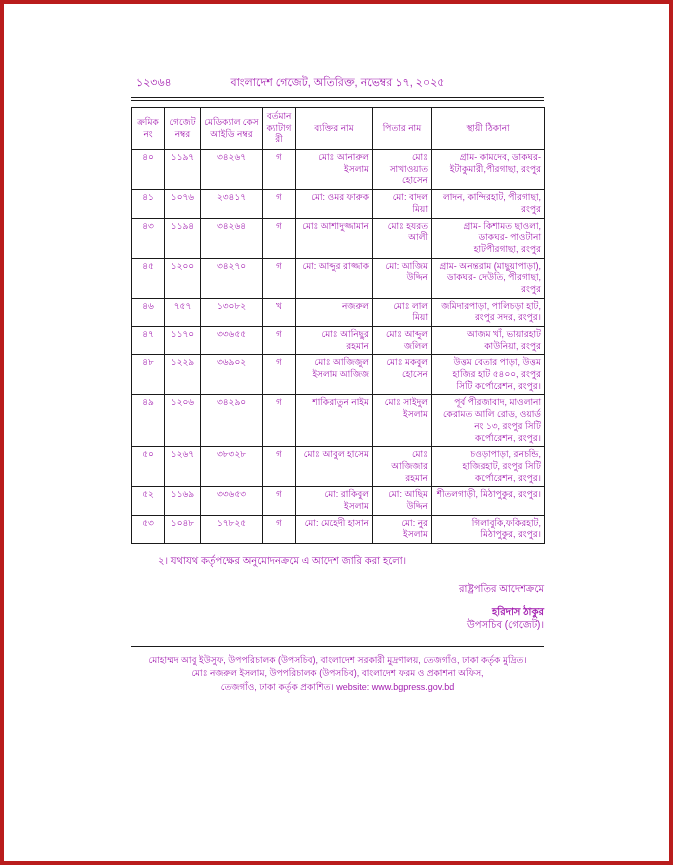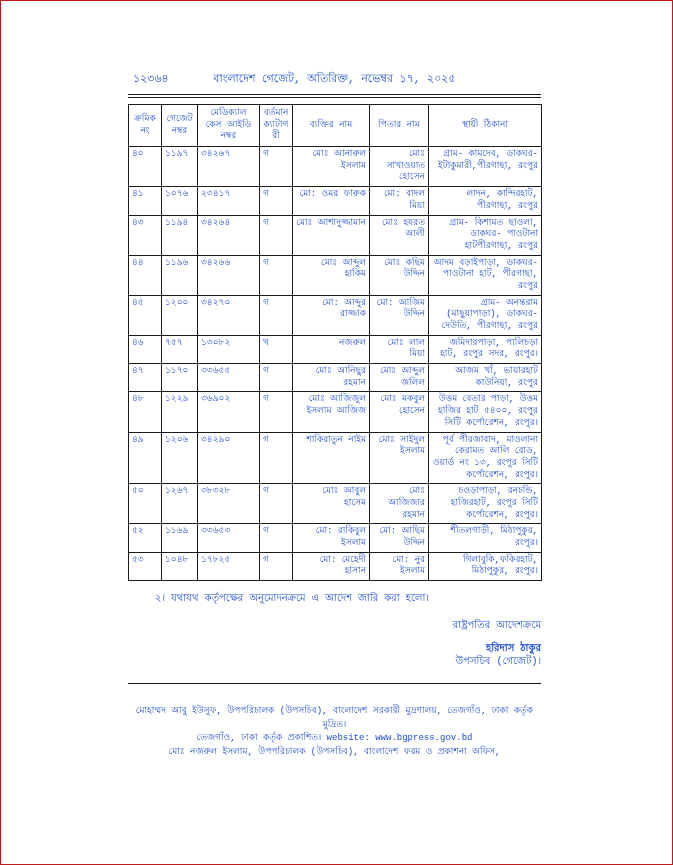--- a/index.html
+++ b/index.html
@@ -5,24 +5,24 @@
   html, body {
     margin: 0;
     padding: 0;
     background: #ffffff;
   }
   .page {
     position: relative;
     width: 673px;
     height: 865px;
     background: #ffffff;
-    border: 1px solid #b91c1c;
+    border: 4px solid #b91c1c;
     box-sizing: border-box;
-    font-family: Liberation Mono, monospace;
-    color: #1d4ed8;
+    font-family: Liberation Sans, sans-serif;
+    color: #a21caf;
     overflow: hidden;
   }
   .content {
     position: absolute;
     left: 127px;
     top: 0;
     width: 413px;
   }
   .masthead {
     position: relative;
@@ -60,21 +60,21 @@
     padding: 2px 3px;
     vertical-align: top;
     font-weight: normal;
     word-wrap: break-word;
   }
   table.gazette th {
     text-align: center;
     vertical-align: middle;
     padding: 3px 2px;
   }
-  td.c-center { }
+  td.c-center { text-align: center; }
   td.c-left { text-align: right; }
   .order-line {
     margin: 9px 0 10px 0;
     font-size: 10px;
     text-indent: 27px;
   }
   .signature {
     margin-top: 12px;
     text-align: right;
     font-size: 10px;
@@ -82,21 +82,21 @@
   }
   .sig-name {
     margin-top: 9px;
     font-weight: bold;
   }
   .footer-rule {
     margin-top: 14px;
     border-top: 1.2px solid #1a1a1a;
   }
   .footer {
-    margin-top: 21px;
+    margin-top: 7px;
     text-align: center;
     font-size: 9px;
     line-height: 1.55;
   }
 </style>
 </head>
 <body>
 
 <div class="page">
   <div class="content">
@@ -151,29 +151,20 @@
           <tr>
             <td class="c-center">৪৩</td>
             <td class="c-center">১১৯৪</td>
             <td class="c-center">৩৪২৬৪</td>
             <td class="c-center">গ</td>
             <td class="c-left">মোঃ আশাদুজ্জামান</td>
             <td class="c-left">মোঃ হযরত আলী</td>
             <td class="c-left">গ্রাম- কিশামত ছাওলা, ডাকঘর- পাওটানা হাটপীরগাছা, রংপুর</td>
           </tr>
           <tr>
-            <td class="c-center">৪৪</td>
-            <td class="c-center">১১৯৬</td>
-            <td class="c-center">৩৪২৬৬</td>
-            <td class="c-center">গ</td>
-            <td class="c-left">মোঃ আব্দুল হাকিম</td>
-            <td class="c-left">মোঃ কছিম উদ্দিন</td>
-            <td class="c-left">আদম বড়াইপাড়া, ডাকঘর- পাওটানা হাট, পীরগাছা, রংপুর</td>
-          </tr>
-          <tr>
             <td class="c-center">৪৫</td>
             <td class="c-center">১২০০</td>
             <td class="c-center">৩৪২৭০</td>
             <td class="c-center">গ</td>
             <td class="c-left">মো: আব্দুর রাজ্জাক</td>
             <td class="c-left">মো: আজিম উদ্দিন</td>
             <td class="c-left">গ্রাম- অনন্তরাম (মাছুয়াপাড়া), ডাকঘর- দেউতি, পীরগাছা, রংপুর</td>
           </tr>
           <tr>
             <td class="c-center">৪৬</td>
@@ -246,18 +237,18 @@
     <div class="signature">
       <div>রাষ্ট্রপতির আদেশক্রমে</div>
       <div class="sig-name">হরিদাস ঠাকুর</div>
       <div>উপসচিব (গেজেট)।</div>
     </div>
 
     <div class="footer-rule"></div>
 
     <div class="footer">
       <div>মোহাম্মদ আবু ইউসুফ, উপপরিচালক (উপসচিব), বাংলাদেশ সরকারী মুদ্রণালয়, তেজগাঁও, ঢাকা কর্তৃক মুদ্রিত।</div>
+      <div>মোঃ নজরুল ইসলাম, উপপরিচালক (উপসচিব), বাংলাদেশ ফরম ও প্রকাশনা অফিস,</div>
       <div>তেজগাঁও, ঢাকা কর্তৃক প্রকাশিত। website: www.bgpress.gov.bd</div>
-      <div>মোঃ নজরুল ইসলাম, উপপরিচালক (উপসচিব), বাংলাদেশ ফরম ও প্রকাশনা অফিস,</div>
     </div>
 
   </div>
 </div>
 
 </body></html>

